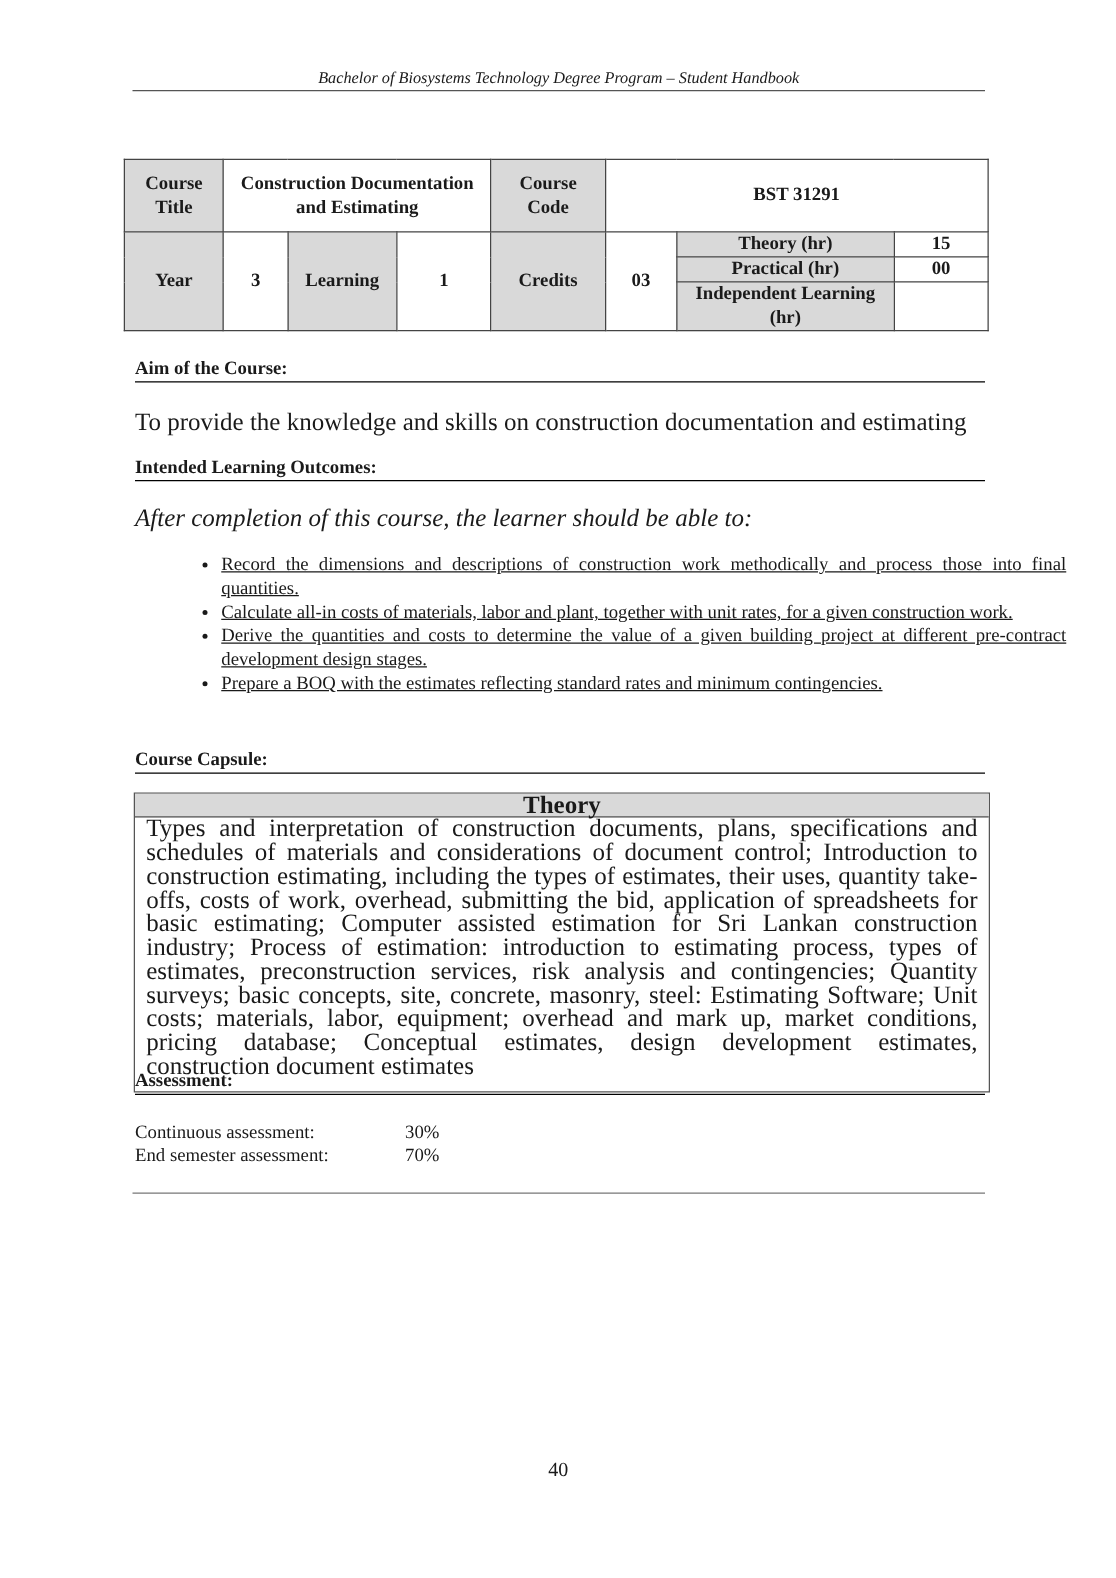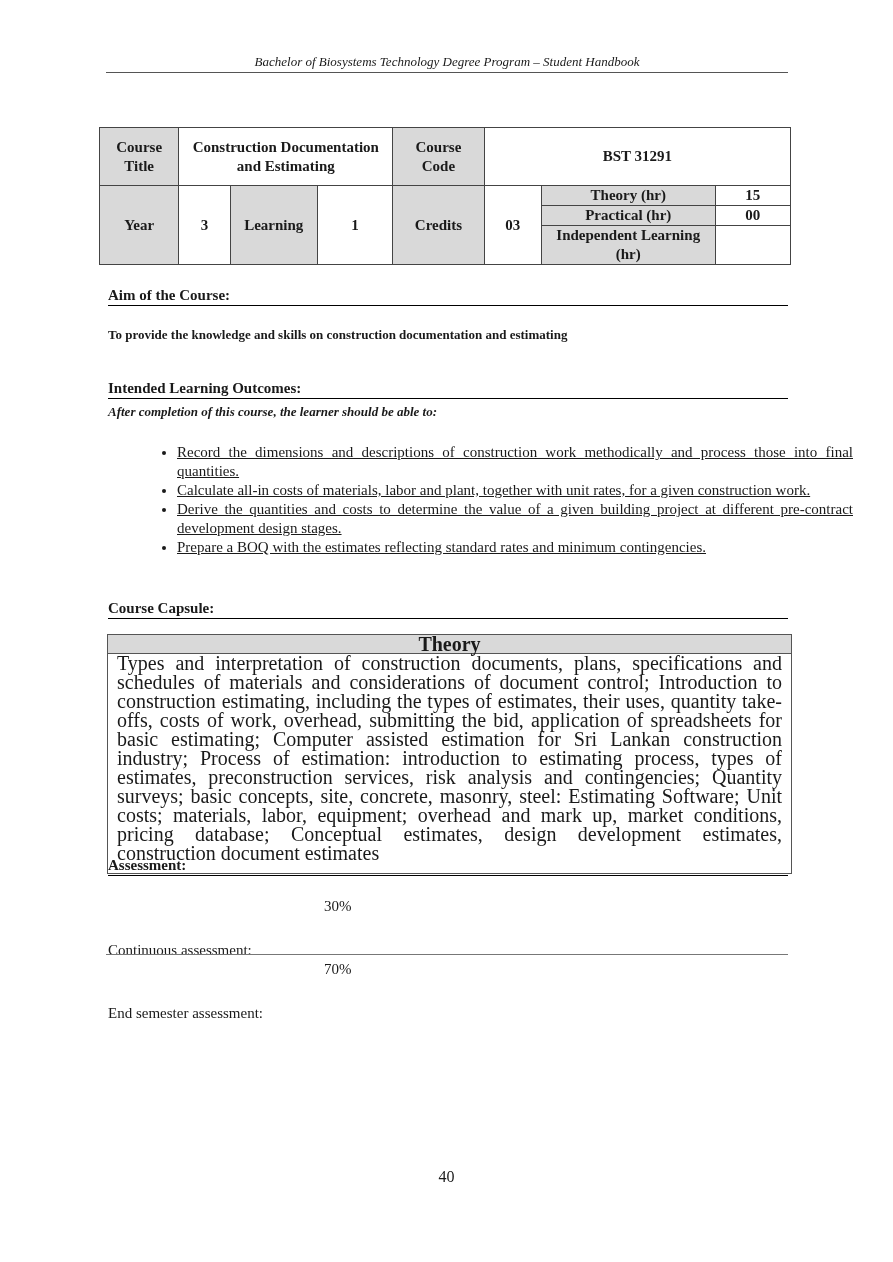--- a/index.html
+++ b/index.html
@@ -19,21 +19,21 @@
   table.info td {
     border: 1px solid #444; text-align: center; vertical-align: middle;
     padding: 0 4px; line-height: 19px;
   }
   .shade { background: #d9d9d9; font-weight: bold; }
   .bold { font-weight: bold; }
   .section-title {
     position: absolute; left: 108px; width: 680px; font-weight: bold;
     font-size: 15px; border-bottom: 1px solid #000000; padding-bottom: 1px;
   }
-  .para { position: absolute; left: 108px; width: 680px; font-size: 13px; font-weight: bold; }
+  .para { position: absolute; left: 108px; width: 680px; font-size: 20px; }
   .italic { font-style: italic; }
   ul.outcomes {
     position: absolute; left: 123px; top: 443px; width: 676px;
     margin: 0; padding-left: 54px; font-size: 15px; line-height: 19px;
     text-align: justify;
     text-decoration: underline;
   }
   ul.outcomes li { margin: 0; }
   .capsule {
     position: absolute; left: 107px; top: 634px; width: 683px;
@@ -41,21 +41,21 @@
   }
   .capsule-head {
     background: #d9d9d9; text-align: center; font-weight: bold;
     border-bottom: 1px solid #555; line-height: 18px;
   }
   .capsule-body {
     padding: 0 9px 10px 9px; text-align: justify; line-height: 19px;
   }
   .assess { position: absolute; left: 108px; top: 897px; font-size: 15px; line-height: 19px; }
   .assess-row { display: flex; }
-  .assess-label { width: 216px; margin-top: 44px; }
+  .assess-label { width: 216px; }
   .rule {
     position: absolute; left: 106px; top: 954px; width: 682px;
     border-top: 1px solid #777;
   }
   .pagenum {
     position: absolute; left: 0; top: 1168px; width: 893px;
     text-align: center; font-size: 16px;
   }
 </style>
 </head>
@@ -88,21 +88,21 @@
   <tr style="height:38px;">
     <td class="shade">Independent Learning (hr)</td>
     <td class="bold"></td>
   </tr>
 </tbody>
   </table>
 
 <div class="section-title" style="top:287px;">Aim of the Course:</div>
 <div class="para" style="top:327px;">To provide the knowledge and skills on construction documentation and estimating</div>
 
-<div class="section-title" style="top:380px;">Intended Learning Outcomes:</div>
+<div class="section-title" style="top:366px;">Intended Learning Outcomes:</div>
 <div class="para italic" style="top:404px;">After completion of this course, the learner should be able to:</div>
 
 <ul class="outcomes">
   <li>Record the dimensions and descriptions of construction work methodically and process those into final quantities.</li>
   <li>Calculate all-in costs of materials, labor and plant, together with unit rates, for a given construction work.</li>
   <li>Derive the quantities and costs to determine the value of a given building project at different pre-contract development design stages.</li>
   <li>Prepare a BOQ with the estimates reflecting standard rates and minimum contingencies.</li>
 </ul>
 
 <div class="section-title" style="top:600px;">Course Capsule:</div>

